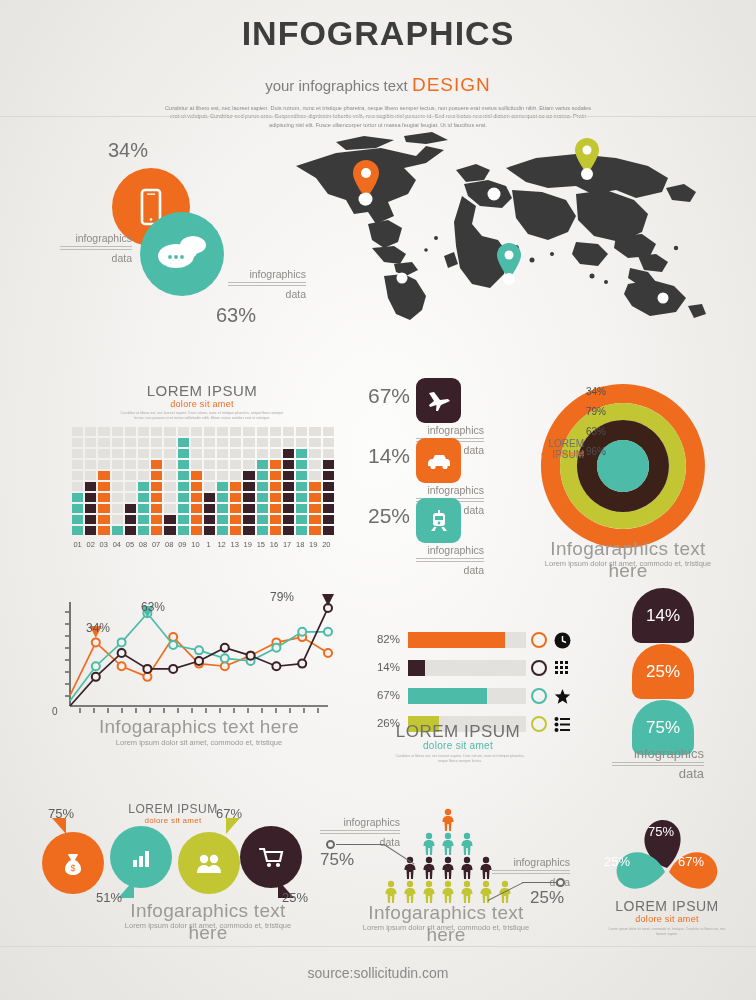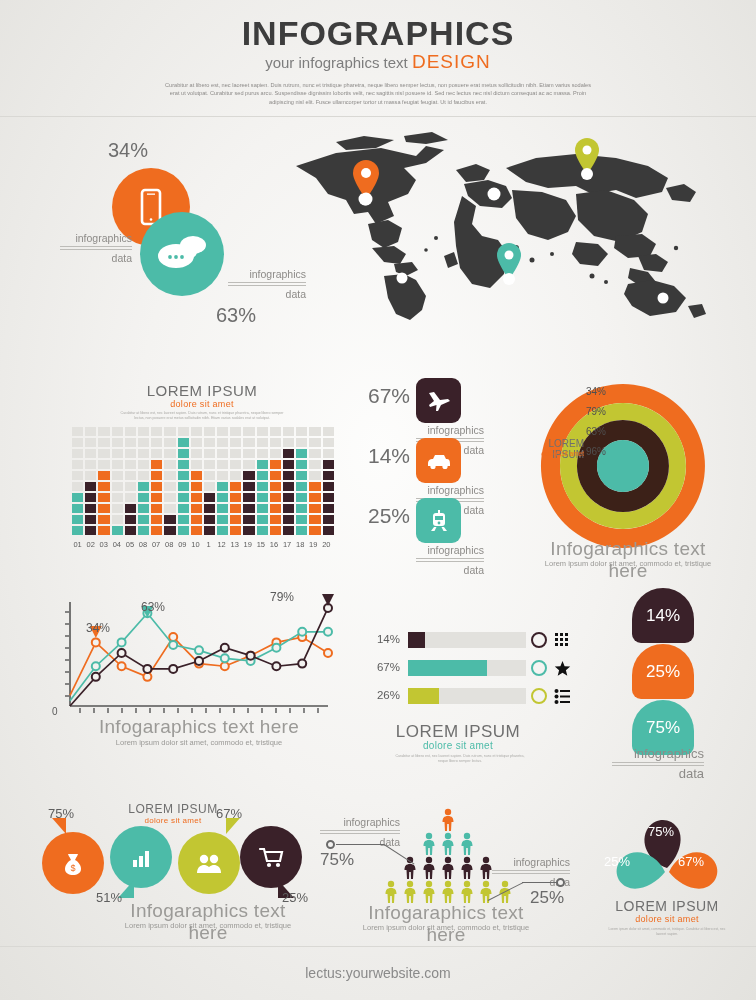--- a/index.html
+++ b/index.html
@@ -7,21 +7,21 @@
     width:756px; height:1000px; overflow:hidden;
     font-family:"Liberation Sans", sans-serif;
     background: radial-gradient(ellipse at 50% 45%, #fdfdfc 0%, #f4f3f1 45%, #e3e2de 100%);
     color:#4a4a4a; position:relative;
   }
   .page { position:relative; width:756px; height:1000px; }
 
   
   .header { text-align:center; padding-top:14px; }
   .h-title { font-size:34px; font-weight:bold; letter-spacing:1px; color:#3d3d3d; line-height:38px; }
-  .h-sub { font-size:15px; color:#7d7d7d; line-height:20px; }
+  .h-sub { font-size:15px; color:#7d7d7d; line-height:20px;margin-top:23px; }
   .h-sub .design { color:#ef6c1f; font-size:19px; letter-spacing:1px; }
   .h-para { width:430px; margin:8px auto 0; font-size:5.6px; line-height:8.4px; color:#8c8a88; text-align:center; }
   .hrule { position:absolute; left:0; right:0; height:1px; background:#d9d8d4; }
   .hrule.top { top:116px; }
   .hrule.bot { top:946px; }
   .footer { position:absolute; top:965px; width:100%; text-align:center; font-size:14px; color:#8a8a8a; }
 
   
   .cap-title { font-size:15px; color:#6f6f6f; letter-spacing:.5px; text-align:center; }
   .cap-sub { font-size:9px; color:#ef6c1f; text-align:center; letter-spacing:.3px; }
@@ -87,21 +87,21 @@
   <div class="header">
     <div class="h-title">INFOGRAPHICS</div>
     <div class="h-sub">
       <span>your infographics text</span>
       <span class="design">DESIGN</span>
     </div>
     <div class="h-para">Curabitur at libero est, nec laoreet sapien. Duis rutrum, nunc et tristique pharetra, neque libero semper lectus, non posuere erat metus sollicitudin nibh. Etiam varius sodales erat ut volutpat. Curabitur sed purus arcu. Suspendisse dignissim lobortis velit, nec sagittis nisl posuere id. Sed nec lectus nec nisl dictum consequat ac ac massa. Proin adipiscing nisl elit. Fusce ullamcorper tortor ut massa feugiat feugiat. Ut id faucibus erat.</div>
   </div>
   <div class="hrule top"></div>
   <div class="hrule bot"></div>
-  <div class="footer">lectus:yourwebsite.com</div>
+  <div class="footer">source:sollicitudin.com</div>
 
   <div>
     <div class="pct" style="left:108px; top:139px;">34%</div>
     <div class="circ" style="left:112px; top:168px; width:78px; height:78px; background:#ef6c1f;">
       <svg width="78" height="78" viewBox="0 0 78 78">
         <rect x="30" y="22" width="18" height="34" rx="3" fill="none" stroke="#fff" stroke-width="2.6"></rect>
         <circle cx="39" cy="51.5" r="1.3" fill="#fff"></circle>
         <rect x="35" y="25.5" width="8" height="1.3" fill="#fff"></rect>
       </svg>
     </div>
@@ -603,20 +603,31 @@
     <div class="big-title" style="position:absolute; left:30px; top:128px; width:250px;">Infogaraphics text here</div>
     <div class="small-title" style="position:absolute; left:30px; top:150px; width:250px;">Lorem ipsum dolor sit amet, commodo et, tristique</div>
     <div style="position:absolute; left:42px; top:33px; font-size:12px; color:#5a5a5a;">34%</div>
     <div style="position:absolute; left:97px; top:12px; font-size:12px; color:#5a5a5a;">63%</div>
     <div style="position:absolute; left:226px; top:2px; font-size:12px; color:#5a5a5a;">79%</div>
   </div>
 
   <div>
     <div class="hbars" id="hbars">
         <div class="hbrow">
+          <div class="hbpct">82%</div>
+          <div class="hbtrack">
+            <div class="hbfill" style="width:96.75999999999999px;background:#ef6c1f"></div>
+          </div>
+          <div class="hbring" style="border-color:#ef6c1f"></div>
+          <div class="hbicon"><svg width="17" height="17" viewBox="0 0 17 17">
+              <circle cx="8.5" cy="8.5" r="8" fill="#111"></circle>
+              <path d="M8.5 4 L8.5 9 L12 10.5" stroke="#fff" stroke-width="1.4" fill="none"></path>
+            </svg></div>
+        </div>
+        <div class="hbrow">
           <div class="hbpct">14%</div>
           <div class="hbtrack">
             <div class="hbfill" style="width:16.52px;background:#3a2129"></div>
           </div>
           <div class="hbring" style="border-color:#3a2129"></div>
           <div class="hbicon"><svg width="17" height="17" viewBox="0 0 17 17">
               <g fill="#111">
                 <rect x="1" y="1" width="3" height="3"></rect>
                 <rect x="6" y="1" width="3" height="3"></rect>
                 <rect x="11" y="1" width="3" height="3"></rect>

